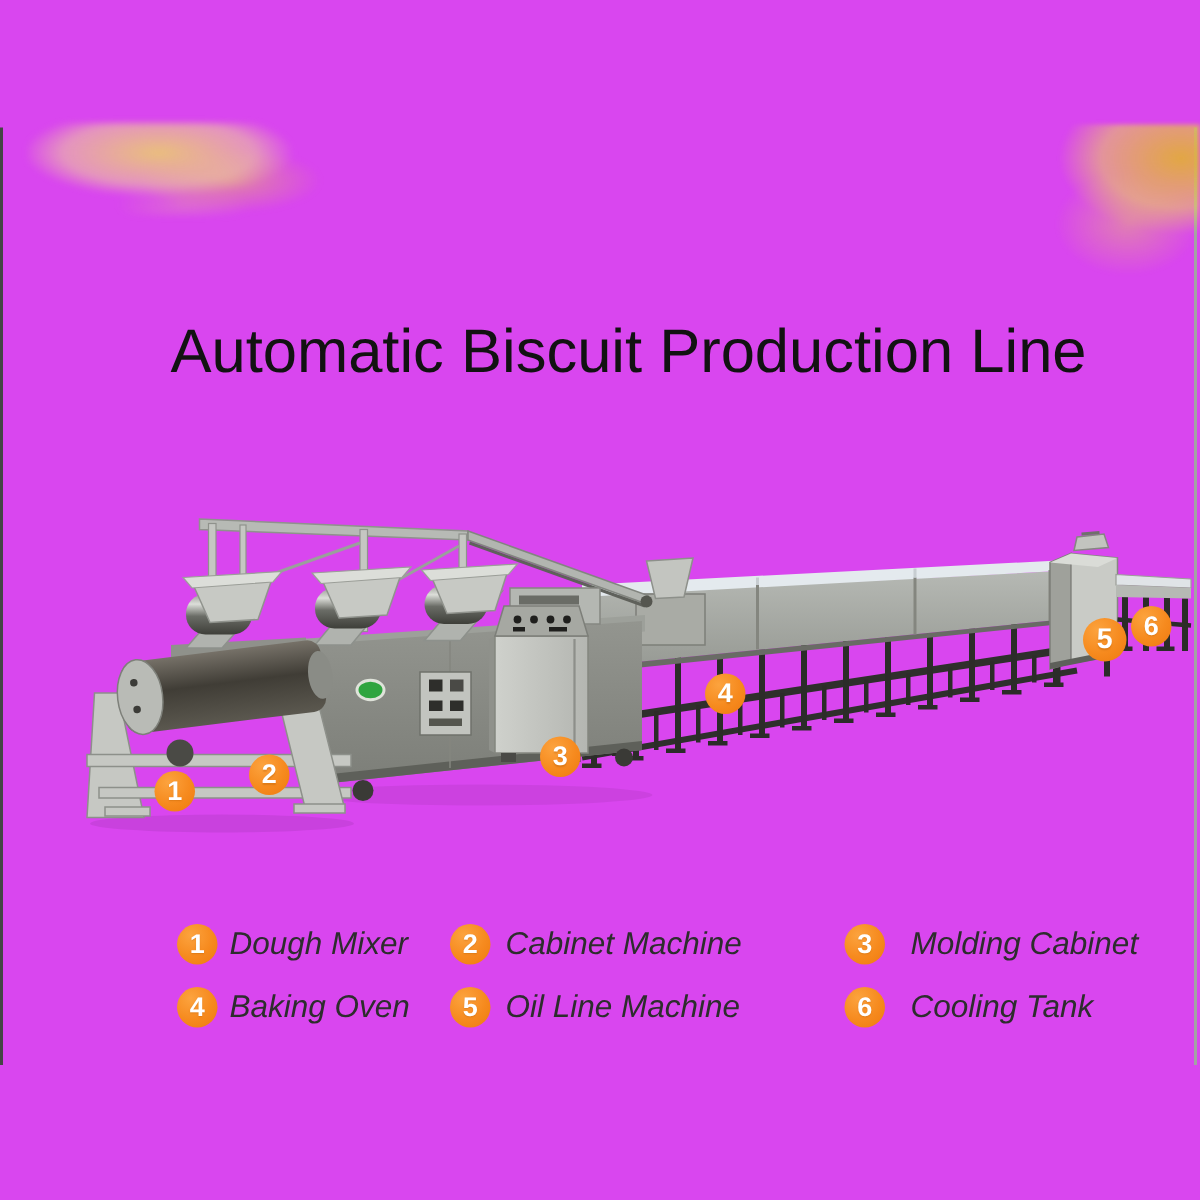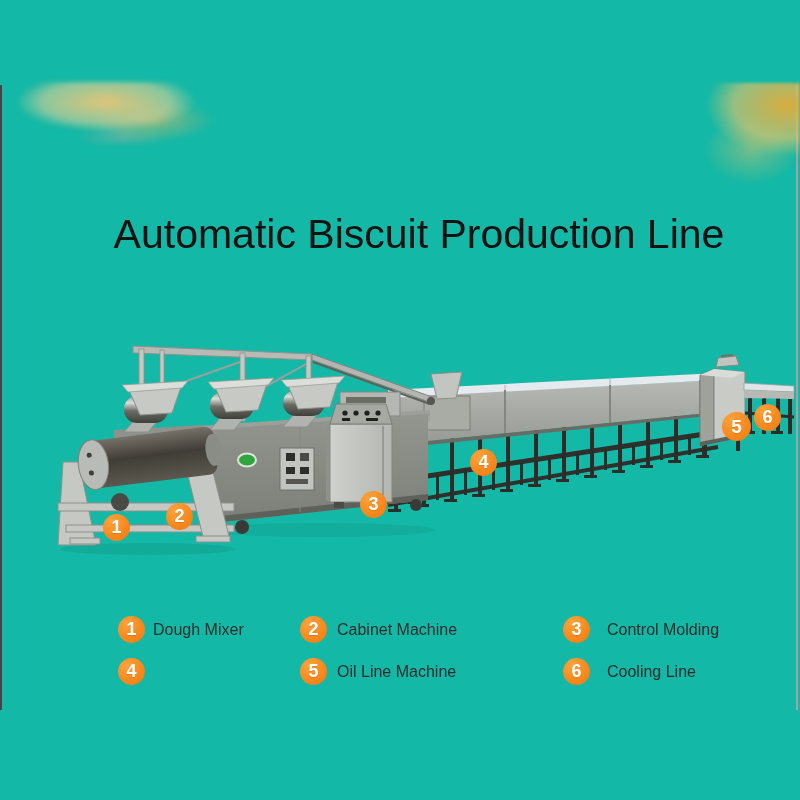--- a/index.html
+++ b/index.html
@@ -1,16 +1,16 @@
 <!DOCTYPE html>
 <html><head>
 <meta charset="utf-8">
 <style>
   html,body{margin:0;padding:0;background:#ffffff;}
-  .stage{position:relative;width:800px;height:800px;background:#14b8a6;overflow:hidden;
+  .stage{position:relative;width:800px;height:800px;background:#d946ef;overflow:hidden;
          font-family:"Liberation Sans", sans-serif;}
   
   .frame-line{position:absolute;top:85px;height:625px;width:2px;}
   .frame-line.left{left:0;background:#454545;}
   .frame-line.right{left:796px;background:#a3a3a3;}
   
   .blob{position:absolute;pointer-events:none;}
   .blob-left{left:18px;top:82px;width:200px;height:62px;filter:blur(2px);
     background:
       radial-gradient(ellipse 58% 62% at 44% 32%, rgba(234,197,118,0.95), rgba(238,212,152,0.55) 55%, rgba(255,255,255,0) 78%),
@@ -27,21 +27,21 @@
   .machine{position:absolute;left:0;top:0;}
   
   .badge{position:absolute;width:27px;height:27px;border-radius:50%;
      background:radial-gradient(circle at 34% 28%, #fca33e 0%, #f68a1e 55%, #ee7a0f 100%);
      color:#ffffff;font-weight:bold;font-size:18px;display:flex;align-items:center;justify-content:center;
      text-shadow:0 1px 1px rgba(180,90,0,0.35);}
   .badge.big{width:29px;height:29px;font-size:19px;}
   
   .legend-item{position:absolute;display:flex;align-items:center;height:27px;}
   .legend-item .badge{position:static;flex:0 0 27px;}
-  .legend-label{color:#2d2d2d;font-size:16px;white-space:nowrap;}
+  .legend-label{color:#2d2d2d;font-size:21px;white-space:nowrap;font-style:italic;}
   .gap-s .legend-label{margin-left:8px;}
   .gap-m .legend-label{margin-left:10px;}
   .gap-l .legend-label{margin-left:17px;}
 </style>
 </head>
 <body>
 
 <div class="stage">
 
   <div class="frame-line left"></div>
@@ -277,28 +277,29 @@
     <div class="legend-item gap-s" style="left:118px;top:616px;">
       <span class="badge">1</span>
       <span class="legend-label">Dough Mixer</span>
     </div>
     <div class="legend-item gap-m" style="left:300px;top:616px;">
       <span class="badge">2</span>
       <span class="legend-label">Cabinet Machine</span>
     </div>
     <div class="legend-item gap-l" style="left:563px;top:616px;">
       <span class="badge">3</span>
-      <span class="legend-label">Control Molding</span>
+      <span class="legend-label">Molding Cabinet</span>
     </div>
     <div class="legend-item gap-s" style="left:118px;top:658px;">
       <span class="badge">4</span>
+      <span class="legend-label">Baking Oven</span>
     </div>
     <div class="legend-item gap-m" style="left:300px;top:658px;">
       <span class="badge">5</span>
       <span class="legend-label">Oil Line Machine</span>
     </div>
     <div class="legend-item gap-l" style="left:563px;top:658px;">
       <span class="badge">6</span>
-      <span class="legend-label">Cooling Line</span>
+      <span class="legend-label">Cooling Tank</span>
     </div>
   </div>
 
 </div>
 
 </body></html>

